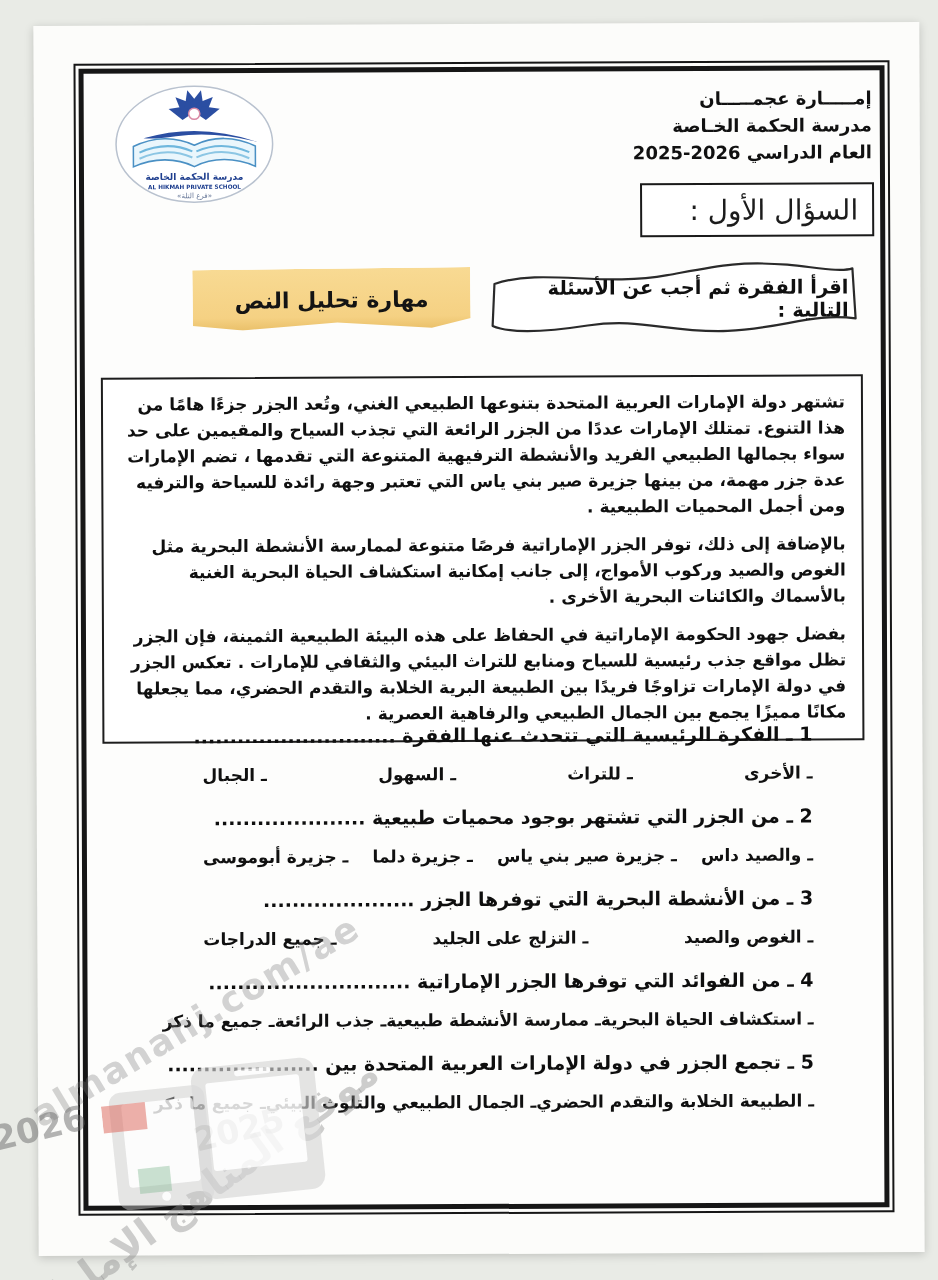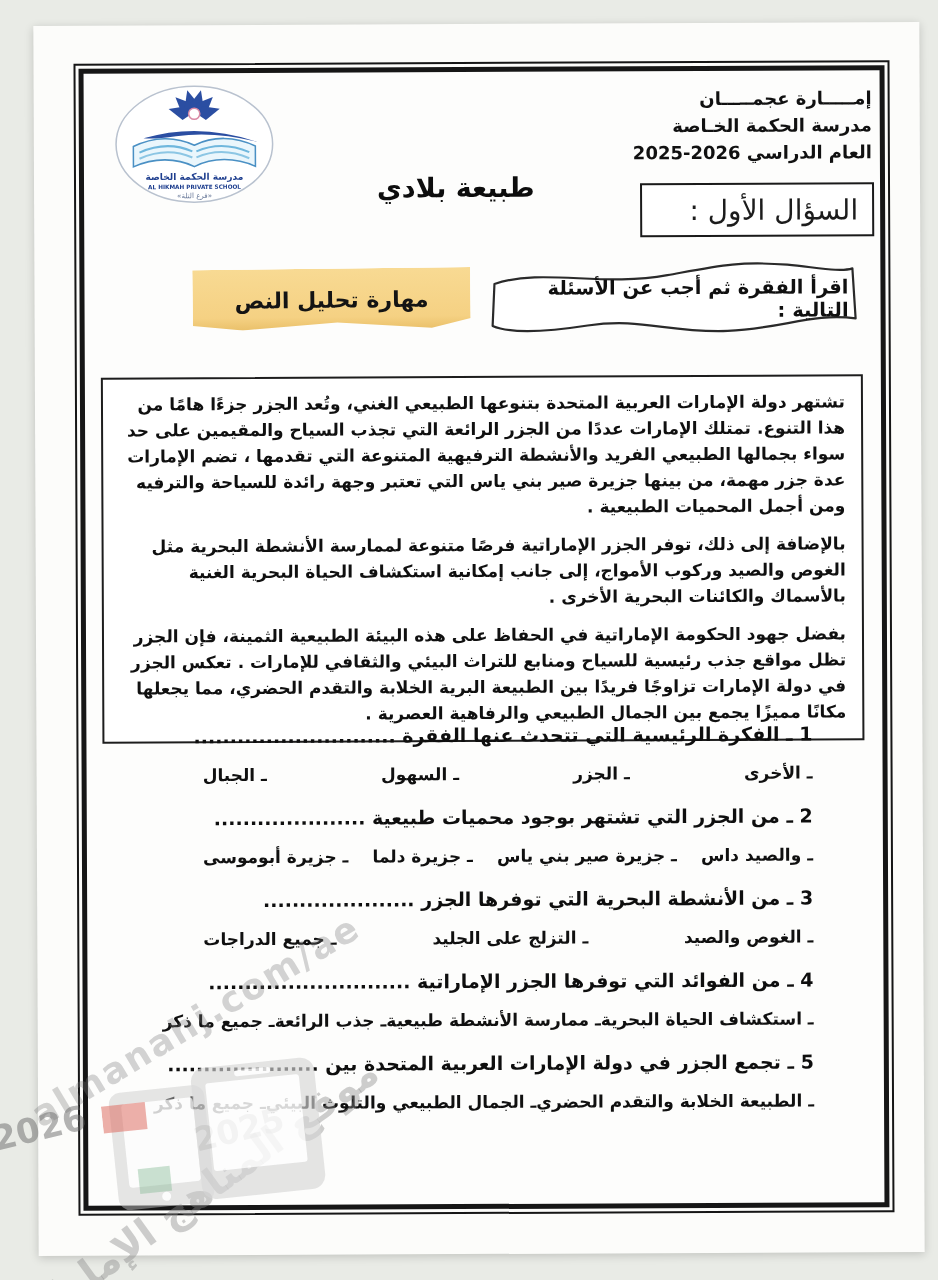--- a/index.html
+++ b/index.html
@@ -130,21 +130,20 @@
       </div>
 
       <div class="school-head">
         <div>إمـــــارة عجمـــــان</div>
         <div>مدرسة الحكمة الخـاصة</div>
         <div>العام الدراسي 2026-2025</div>
       </div>
 
       <div class="q-label-box">السؤال الأول :</div>
 
-      <div class="doc-title">طبيعة بلادي</div>
 
       <div class="skill-badge">مهارة تحليل النص</div>
 
       <div class="banner">
         <svg viewBox="0 0 380 94">
           <path d="M12 28 C60 12, 120 32, 185 20 C235 11, 255 6, 305 10 C335 13, 358 18, 370 14
                    L373 64 C330 58, 300 74, 245 76 C185 78, 160 62, 105 70 C65 76, 28 78, 10 70 Z" fill="#ffffff" stroke="#2a2a2a" stroke-width="2.2" stroke-linejoin="round"></path>
         </svg>
         <div class="banner-text">اقرأ الفقرة ثم أجب عن الأسئلة التالية :</div>
       </div>
@@ -154,21 +153,21 @@
         <p>بالإضافة إلى ذلك، توفر الجزر الإماراتية فرصًا متنوعة لممارسة الأنشطة البحرية مثل الغوص والصيد وركوب الأمواج، إلى جانب إمكانية استكشاف الحياة البحرية الغنية بالأسماك والكائنات البحرية الأخرى .</p>
         <p>بفضل جهود الحكومة الإماراتية في الحفاظ على هذه البيئة الطبيعية الثمينة، فإن الجزر تظل مواقع جذب رئيسية للسياح ومنابع للتراث البيئي والثقافي للإمارات . تعكس الجزر في دولة الإمارات تزاوجًا فريدًا بين الطبيعة البرية الخلابة والتقدم الحضري، مما يجعلها مكانًا مميزًا يجمع بين الجمال الطبيعي والرفاهية العصرية .</p>
       </div>
 
       <div class="questions">
 
         <div class="q">
           <p class="q-text">1 ـ الفكرة الرئيسية التي تتحدث عنها الفقرة ............................</p>
           <div class="q-options">
             <span>ـ الأخرى</span>
-            <span>ـ الجزر</span>
+            <span>ـ للتراث</span>
             <span>ـ السهول</span>
             <span>ـ الجبال</span>
           </div>
         </div>
 
         <div class="q">
           <p class="q-text">2 ـ من الجزر التي تشتهر بوجود محميات طبيعية .....................</p>
           <div class="q-options">
             <span>ـ والصيد داس</span>
             <span>ـ جزيرة صير بني ياس</span>

